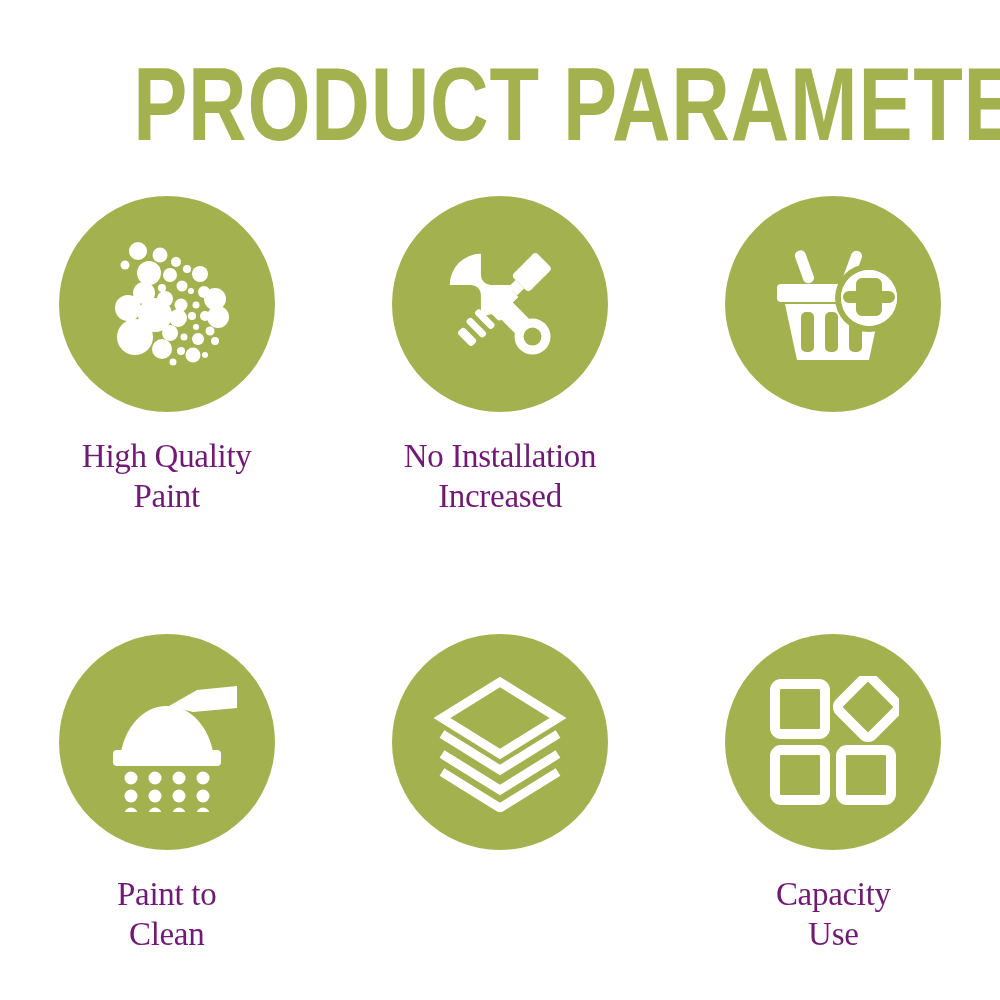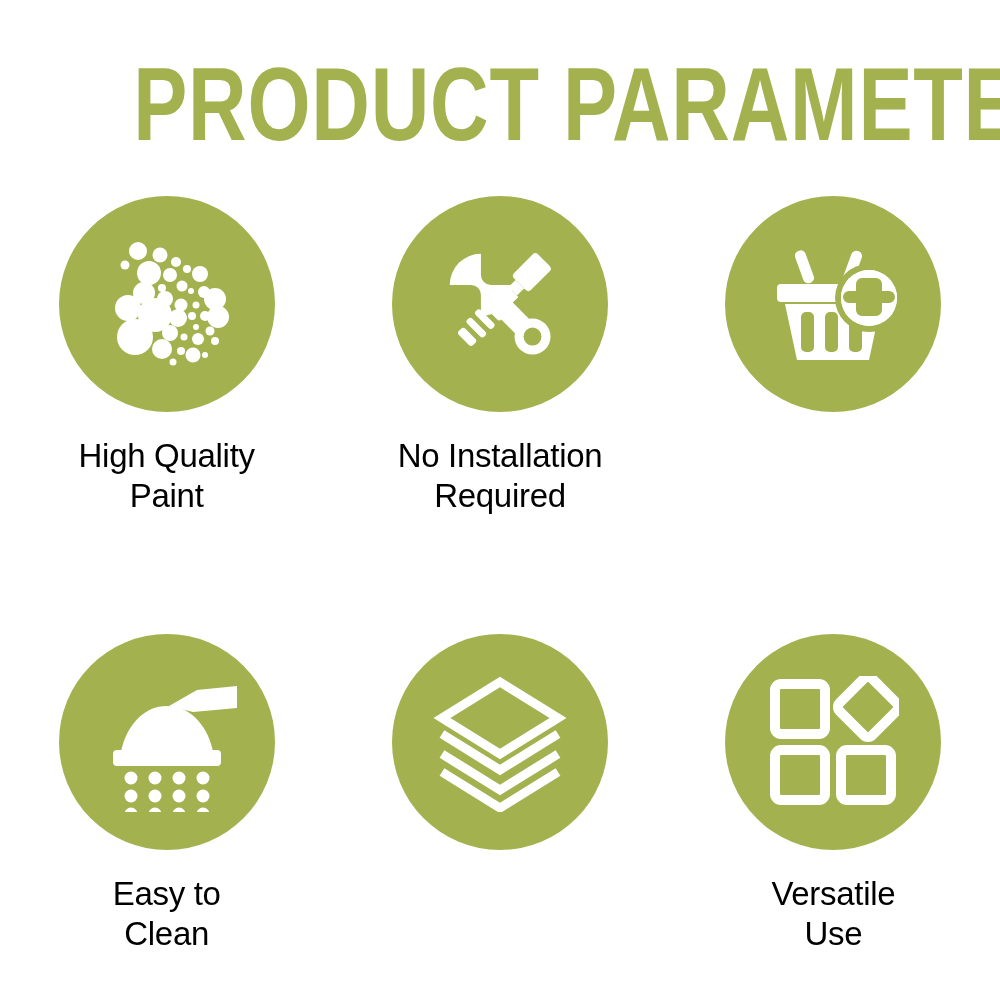--- a/index.html
+++ b/index.html
@@ -69,22 +69,22 @@
     align-items: center;
     justify-content: center;
     position: relative;
   }
   .badge svg {
     display: block;
   }
   .caption {
     margin-top: 24px;
     text-align: center;
-    color: #000000;
-    font-family: Liberation Sans, sans-serif;
+    color: #701a75;
+    font-family: Liberation Serif, serif;
     font-weight: 400;
     font-size: 33px;
     line-height: 40px;
     letter-spacing: -0.3px;
     white-space: pre-line;
   }
 </style>
 </head>
 <body>
 
@@ -176,21 +176,21 @@
 
               <rect x="56" y="74" width="24" height="7" rx="3"></rect>
               <rect x="56" y="86" width="24" height="7" rx="3"></rect>
               <rect x="56" y="98" width="24" height="7" rx="3"></rect>
               <rect x="58" y="110" width="20" height="9" rx="3"></rect>
             </g>
           </svg>
         </span>
       </div>
       <div class="caption">No Installation
-Required</div>
+Increased</div>
     </div>
 
     <div class="cell">
       <div class="badge">
         <span>
           <svg width="136" height="136" viewBox="0 0 136 136" fill="#ffffff" aria-hidden="true">
 
             <rect x="34" y="14" width="11" height="34" rx="5" transform="rotate(-20 39 31)"></rect>
             <rect x="82" y="14" width="11" height="34" rx="5" transform="rotate(20 87 31)"></rect>
 
@@ -254,21 +254,21 @@
               <circle cx="82" cy="124" r="6.5"></circle>
               <circle cx="106" cy="124" r="6.5"></circle>
               <circle cx="34" cy="142" r="6.5"></circle>
               <circle cx="58" cy="142" r="6.5"></circle>
               <circle cx="82" cy="142" r="6.5"></circle>
               <circle cx="106" cy="142" r="6.5"></circle>
             </g>
           </svg>
         </span>
       </div>
-      <div class="caption">Easy to
+      <div class="caption">Paint to
 Clean</div>
     </div>
 
     <div class="cell">
       <div class="badge">
         <span>
           <svg width="140" height="140" viewBox="0 0 140 140" fill="none" stroke="#ffffff" stroke-width="9" stroke-linejoin="miter" aria-hidden="true">
 
             <path d="M70 10 L128 46 L70 82 L12 46 Z"></path>
 
@@ -290,18 +290,18 @@
             <rect x="8" y="8" width="50" height="50" rx="6"></rect>
 
             <rect x="78" y="8" width="46" height="46" rx="6" transform="rotate(45 101 31)"></rect>
 
             <rect x="8" y="74" width="50" height="50" rx="6"></rect>
 
             <rect x="74" y="74" width="50" height="50" rx="6"></rect>
           </svg>
         </span>
       </div>
-      <div class="caption">Versatile
+      <div class="caption">Capacity
 Use</div>
     </div>
 
   </div>
 </div>
 
 </body></html>

